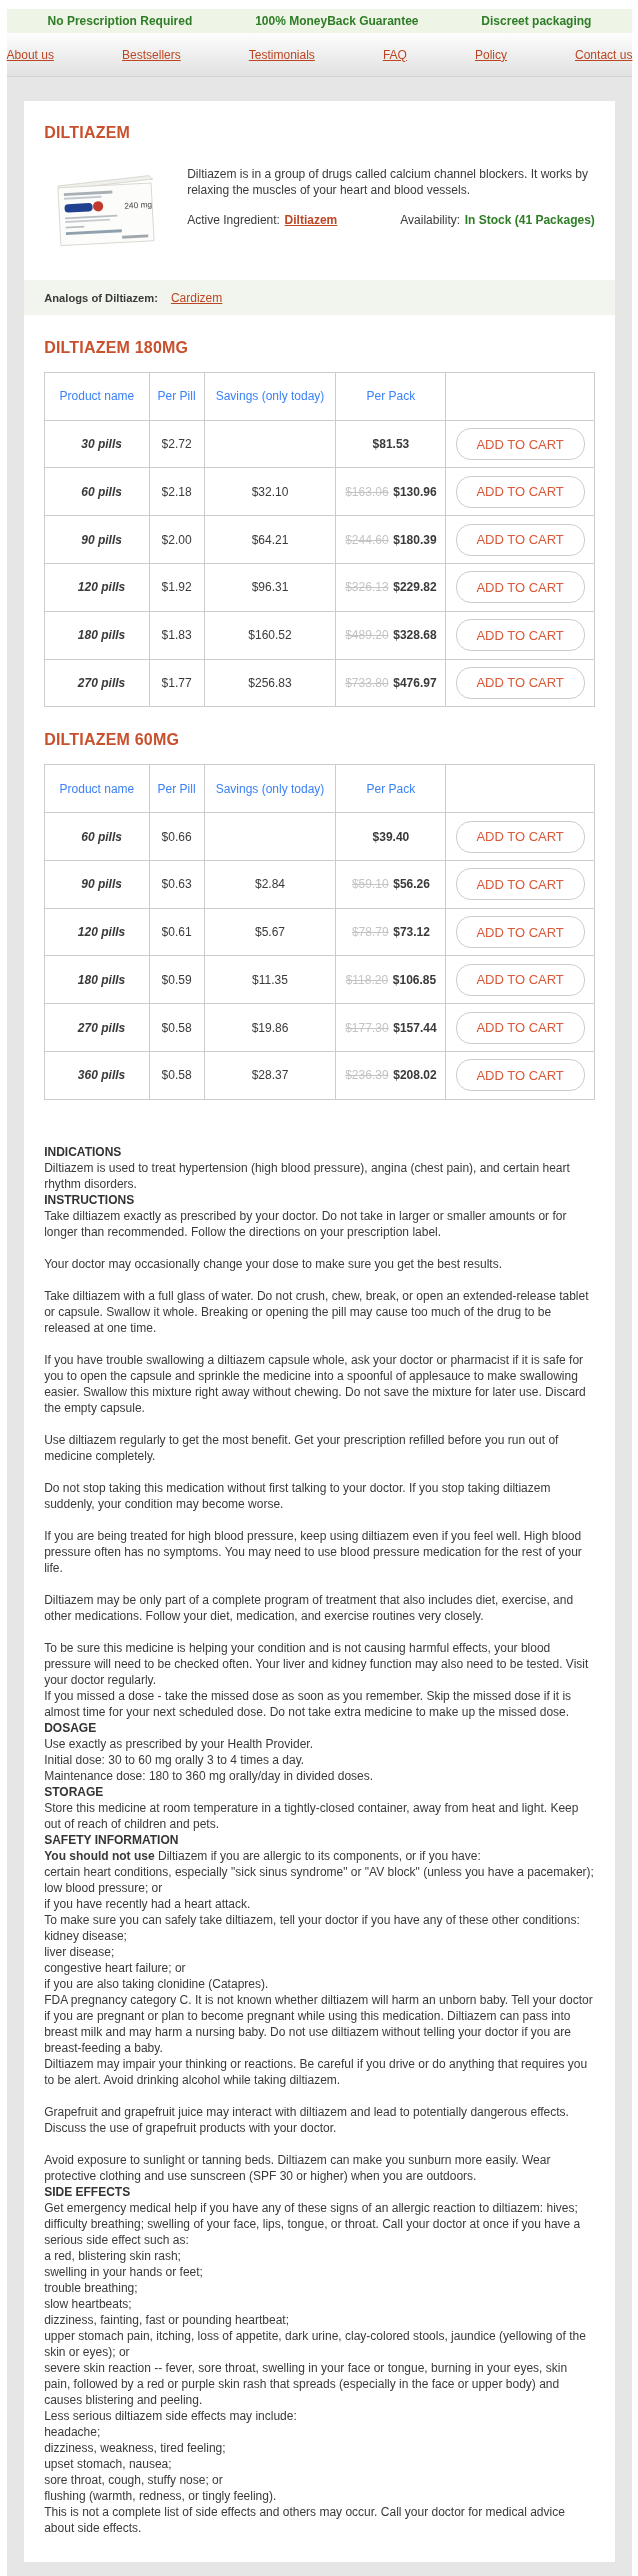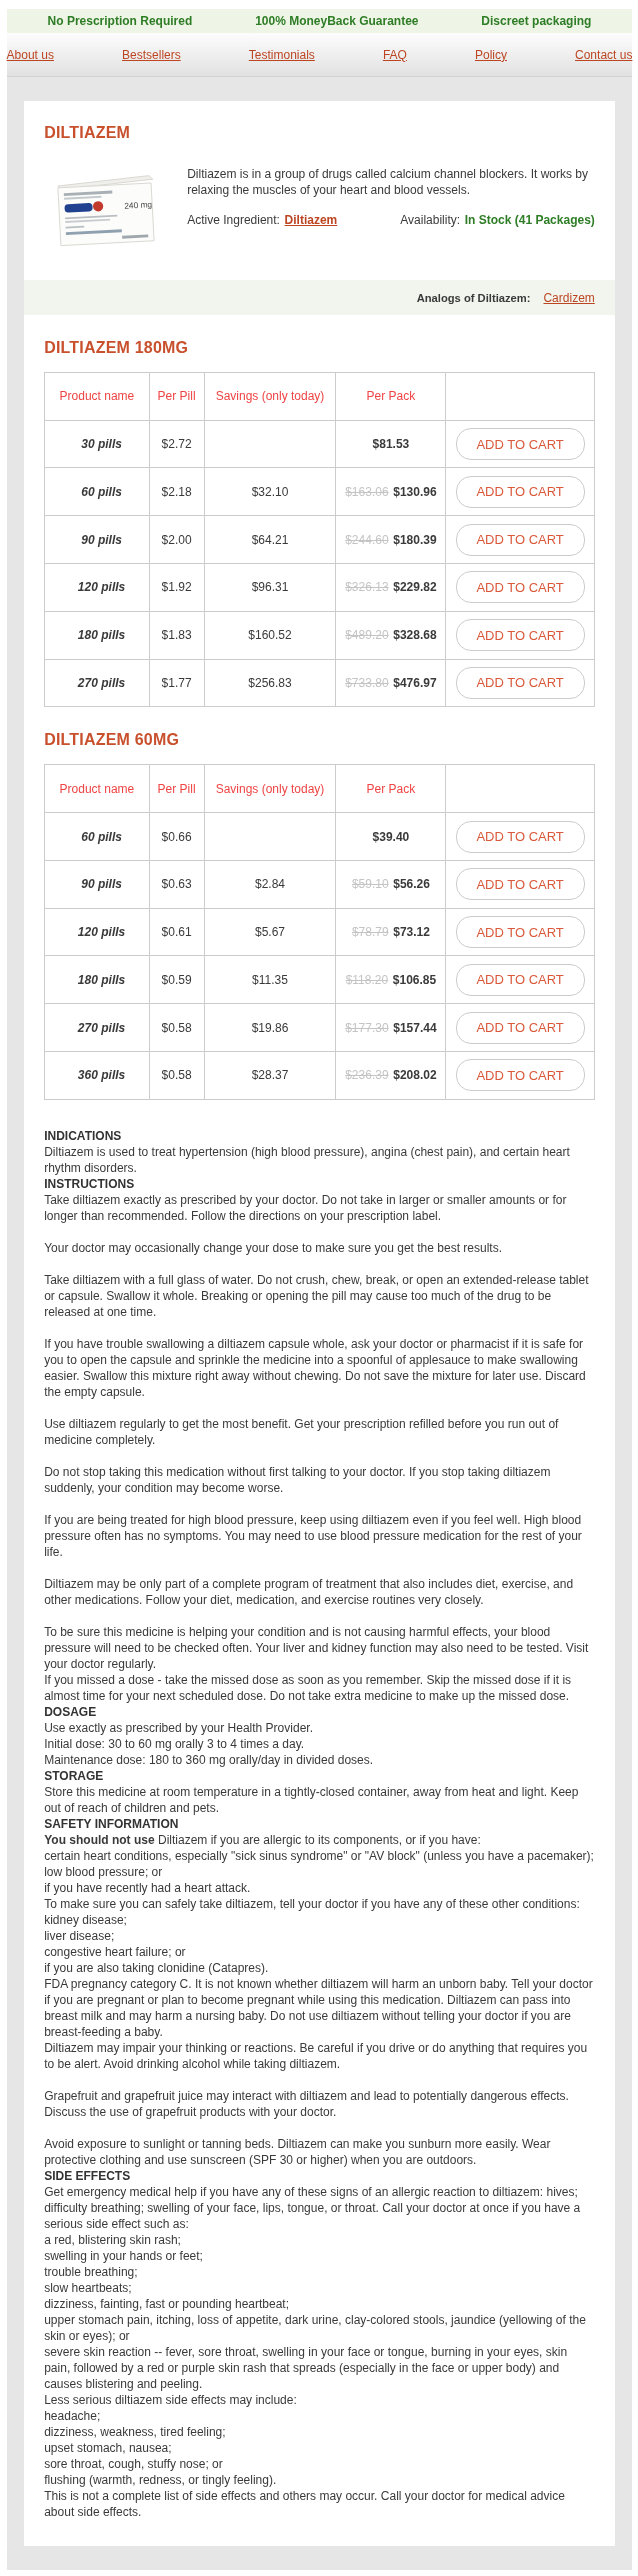--- a/index.html
+++ b/index.html
@@ -61,21 +61,20 @@
     color:var(--link,#bc4522);
     font-weight:bold;
     text-decoration:underline;
   }
   .stock{color:var(--green,#2e7d26);font-weight:bold;}
   .analogs{
     background:var(--analogs_bg,#f1f5ed);
     margin:0 -20.6px;
     padding:10.3px 20.6px;
     font-size:11.2px;
-    text-align:right;
   }
   .analogs b{margin-right:13px;}
   .analogs a{
     color:var(--link,#bc4522);
     text-decoration:underline;
     font-size:12px;
   }
   h2.sec-title{
     color:var(--accent,#c8502d);
     font-size:16px;
@@ -93,40 +92,40 @@
   .price-table col.c3{width:24%;}
   .price-table col.c4{width:20%;}
   .price-table col.c5{width:27%;}
   .price-table th,.price-table td{
     border:0.9px solid var(--border,#cccccc);
     height:43px;
     text-align:center;
     vertical-align:middle;
     padding:1.9px 3.7px;
   }
-  .price-table th{font-weight:normal;color:#ef4444;}
+  .price-table th{font-weight:normal;color:#3b82f6;}
   td.cname{text-align:center;padding-left:13px;font-weight:bold;font-style:italic;}
   .old{
     color:var(--old_price,#c4c4c4);
     text-decoration:line-through;
     margin-right:4.7px;
   }
   .newp{font-weight:bold;}
   .cart-btn{
     font-family:inherit;
     font-size:13px;
     color:var(--button_text,#d9593a);
     background:#ffffff;
     border:0.9px solid var(--border,#cccccc);
     border-radius:15px;
     padding:7.5px 19.7px;
     cursor:pointer;
     white-space:nowrap;
   }
-  .info{margin-top:28px;line-height:16px;}
+  .info{margin-top:44px;line-height:16px;}
   .info h3{font-size:12px;margin:0;color:#333;}
   .info p{margin:0 0 16px;white-space:pre-line;}
   .info .blocks p:last-child{margin-bottom:0;}
 </style>
 </head>
 <body>
 
 <div class="benefits">
     <span>No Prescription Required</span>
     <span>100% MoneyBack Guarantee</span>

